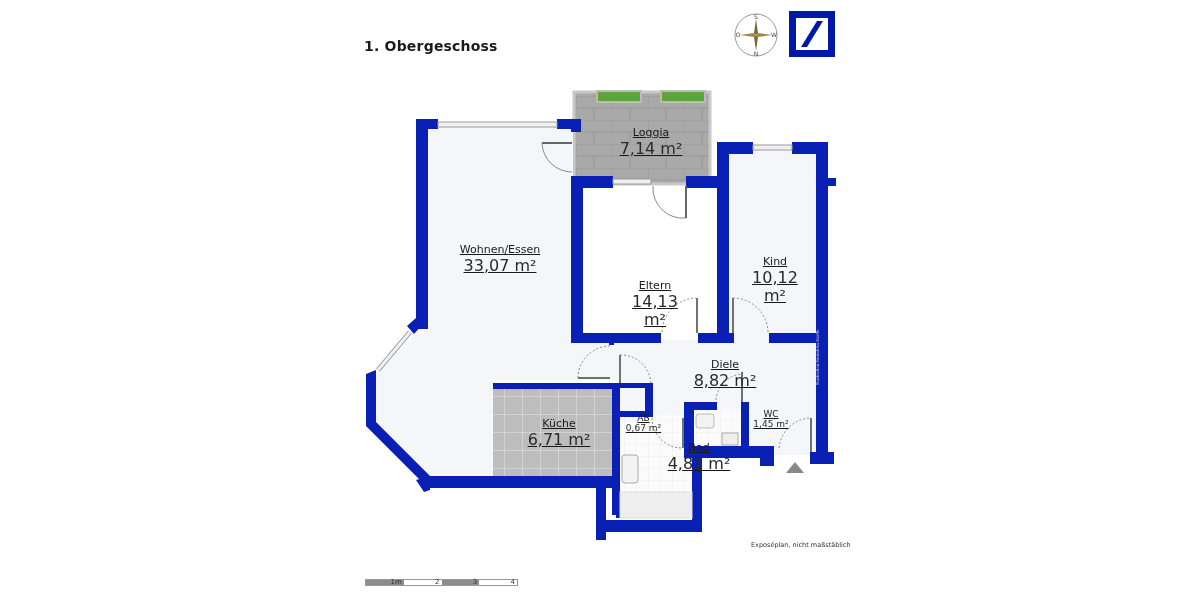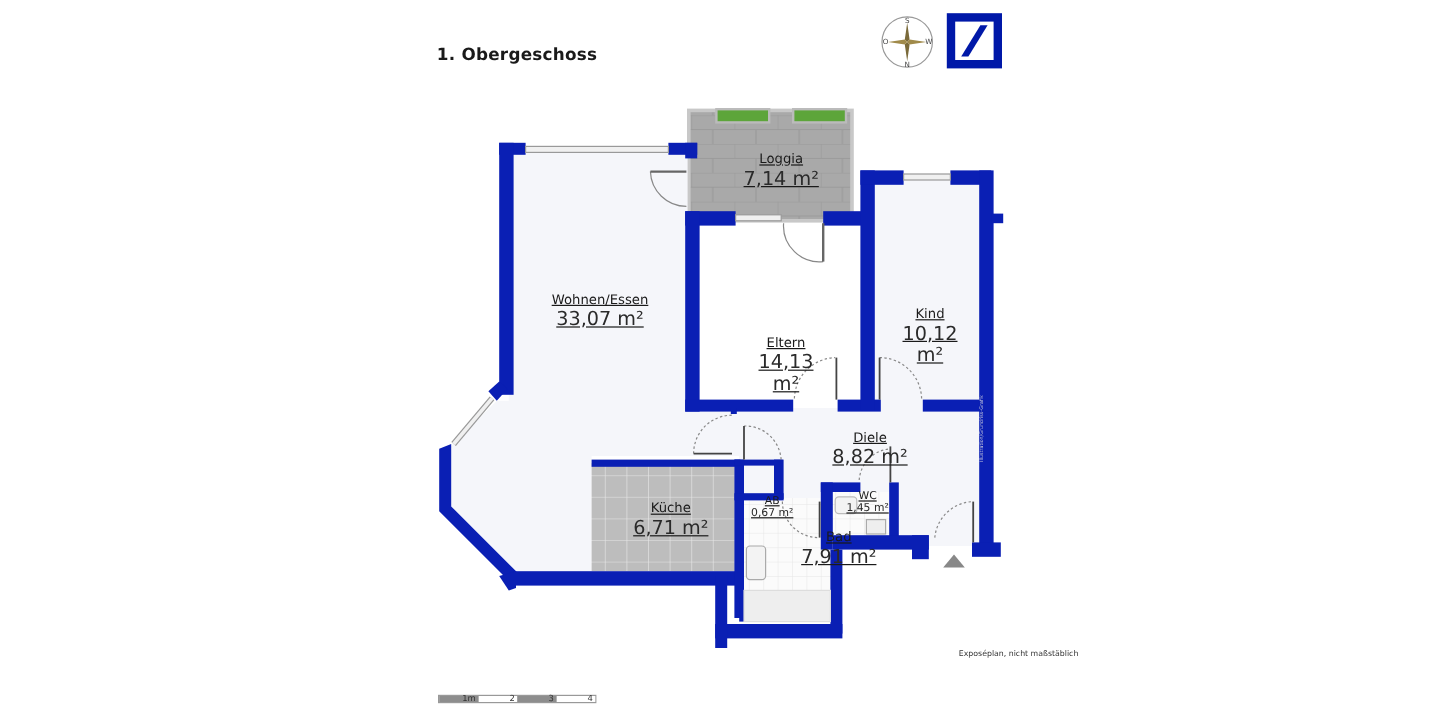--- a/index.html
+++ b/index.html
@@ -6,23 +6,23 @@
   body{width:1200px;height:600px;position:relative;overflow:hidden;font-family:"DejaVu Sans","Liberation Sans",sans-serif;}
   .title{position:absolute;left:364px;top:38px;font-size:14px;font-weight:bold;color:#1a1a1a;letter-spacing:0.2px;}
   .compass{position:absolute;left:733px;top:12px;width:46px;height:46px;}
   .logo{position:absolute;left:789px;top:11px;width:46px;height:46px;background:#0018a8;}
   .logo-inner{position:absolute;left:7px;top:7px;width:32px;height:32px;background:#fff;}
   .plan{position:absolute;left:0;top:0;width:1200px;height:600px;}
   .lbl{position:absolute;text-align:center;color:#1a1a1a;line-height:1.15;font-family:"DejaVu Sans","Liberation Sans",sans-serif;text-decoration:underline;}
   .lbl .n{font-size:11px;}
   .lbl .a{font-size:16px;color:#2a2a2a;}
   .lbl.sm .n,.lbl.sm .a{font-size:9px;}
-  .note{position:absolute;left:751px;top:541px;font-size:6.5px;color:#333;margin-left:48px;}
+  .note{position:absolute;left:751px;top:541px;font-size:6.5px;color:#333;}
   .sidenote{position:absolute;left:815px;top:385px;font-size:4px;color:#ccd;transform:rotate(-90deg);transform-origin:left top;white-space:nowrap;}
-  .scalebar{position:absolute;left:365px;top:579px;width:132px;height:7px;border:1px solid #999;box-sizing:border-box;display:flex;}
+  .scalebar{position:absolute;left:365px;top:579px;width:153px;height:7px;border:1px solid #999;box-sizing:border-box;display:flex;}
   .scalebar .seg{flex:1;height:100%;position:relative;font-size:7px;color:#333;}
   .scalebar .seg span{position:absolute;right:2px;top:-2px;line-height:9px;}
 </style>
 </head>
 <body>
 
 <div class="title">1. Obergeschoss</div>
 
 <svg class="compass" viewBox="0 0 46 46">
   <circle cx="23" cy="23" r="21" fill="#fff" stroke="#999" stroke-width="1"></circle>
@@ -166,31 +166,31 @@
     <div class="a">10,12 m²</div>
 </div>
 <div class="lbl" style="left:690px;top:359px;width:70px;">
   <div class="n">Diele</div>
     <div class="a">8,82 m²</div>
 </div>
 <div class="lbl sm" style="left:613px;top:396px;width:61px;margin-top:17px;">
   <div class="n">AB</div>
     <div class="a">0,67 m²</div>
 </div>
-<div class="lbl sm" style="left:702px;top:409px;width:42px;">
+<div class="lbl sm" style="left:750px;top:409px;width:42px;">
   <div class="n">WC</div>
     <div class="a">1,45 m²</div>
 </div>
 <div class="lbl" style="left:524px;top:418px;width:70px;">
   <div class="n">Küche</div>
     <div class="a">6,71 m²</div>
 </div>
 <div class="lbl" style="left:664px;top:442px;width:70px;">
   <div class="n">Bad</div>
-    <div class="a">7,91 m²</div>
+    <div class="a">4,81 m²</div>
 </div>
 
 <div class="sidenote">Illustration/Grundriss-Grafik</div>
 <div class="note">Exposéplan, nicht maßstäblich</div>
 
 <div class="scalebar">
   <div class="seg" style="background:#8d8d8d;">
       <span>1m</span>
     </div>
   <div class="seg" style="background:#fff;">

